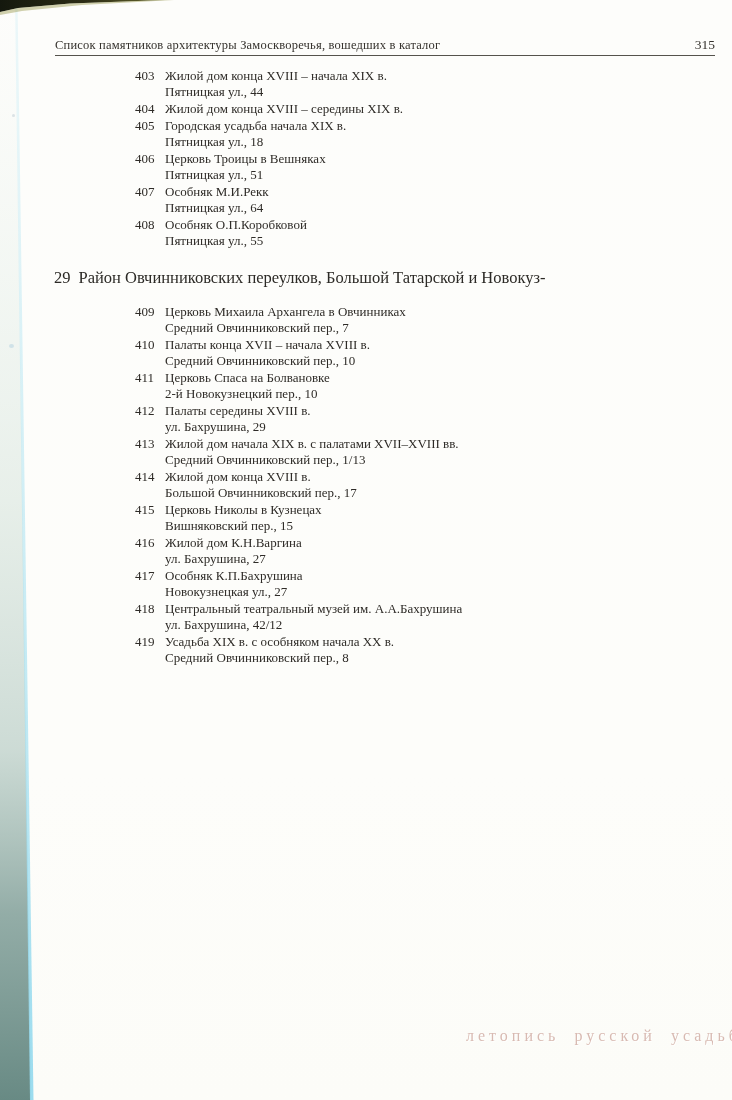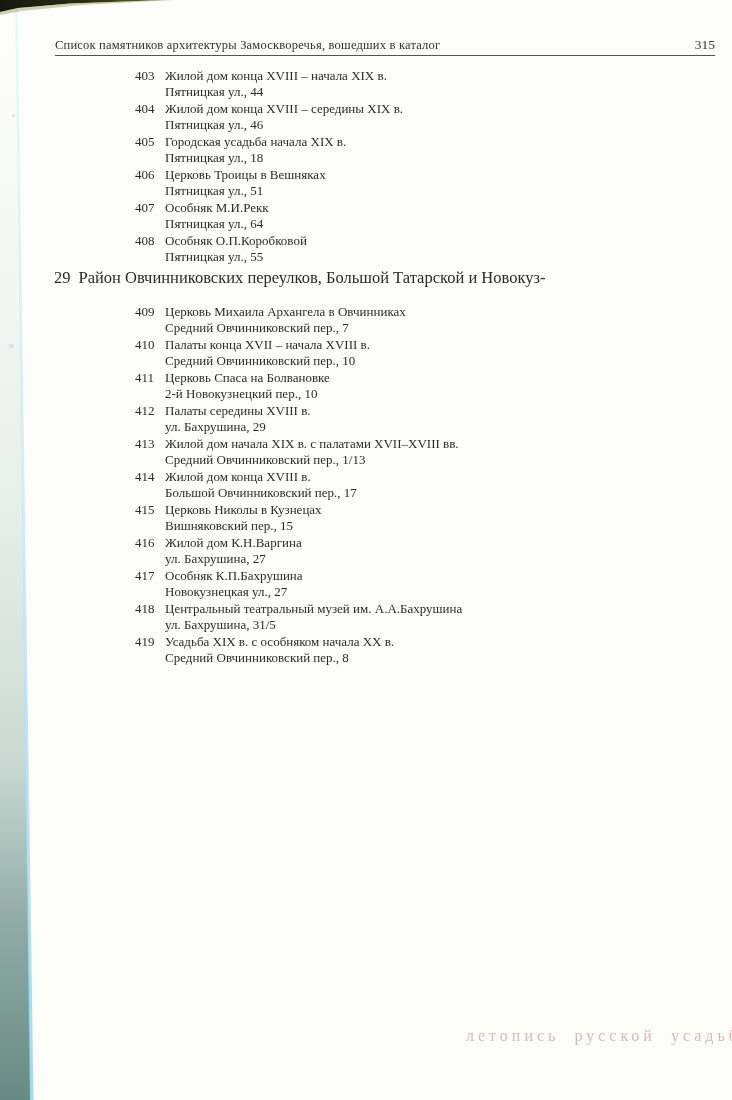--- a/index.html
+++ b/index.html
@@ -90,21 +90,20 @@
     <span class="num">403</span>
     <span class="body">
       <span class="title">Жилой дом конца XVIII – начала XIX в.</span>
       <span class="addr">Пятницкая ул., 44</span>
     </span>
   </div>
       <div class="item">
     <span class="num">404</span>
     <span class="body">
       <span class="title">Жилой дом конца XVIII – середины XIX в.</span>
-      <span class="addr">Пятницкая ул., 46</span>
     </span>
   </div>
       <div class="item">
     <span class="num">405</span>
     <span class="body">
       <span class="title">Городская усадьба начала XIX в.</span>
       <span class="addr">Пятницкая ул., 18</span>
     </span>
   </div>
       <div class="item">
@@ -195,21 +194,21 @@
     <span class="num">417</span>
     <span class="body">
       <span class="title">Особняк К.П.Бахрушина</span>
       <span class="addr">Новокузнецкая ул., 27</span>
     </span>
   </div>
       <div class="item">
     <span class="num">418</span>
     <span class="body">
       <span class="title">Центральный театральный музей им. А.А.Бахрушина</span>
-      <span class="addr">ул. Бахрушина, 31/5</span>
+      <span class="addr">ул. Бахрушина, 42/12</span>
     </span>
   </div>
       <div class="item">
     <span class="num">419</span>
     <span class="body">
       <span class="title">Усадьба XIX в. с особняком начала XX в.</span>
       <span class="addr">Средний Овчинниковский пер., 8</span>
     </span>
   </div>
     </div>

